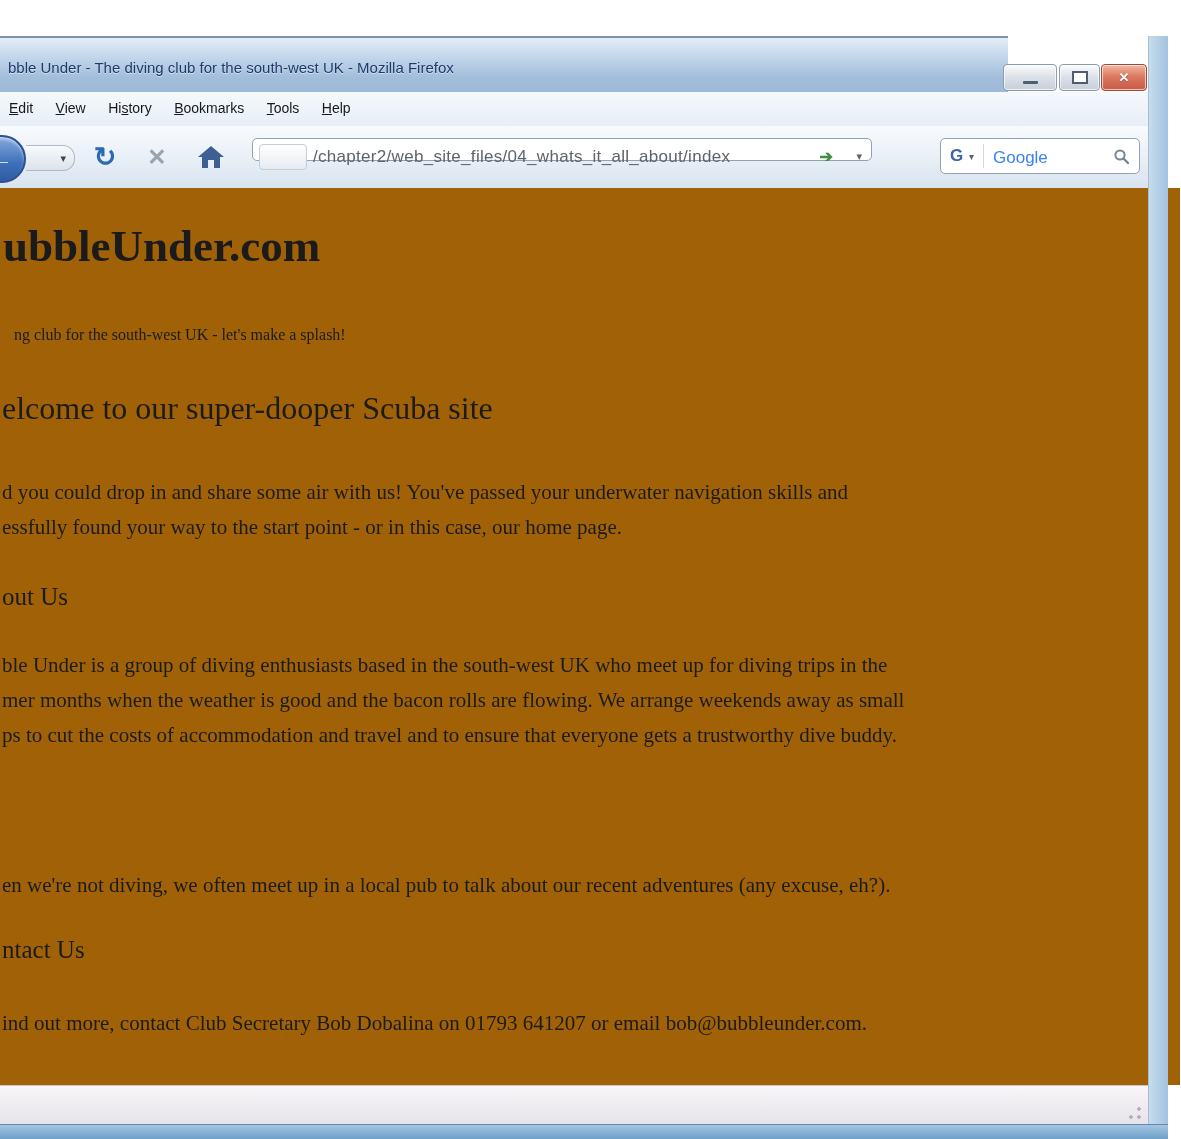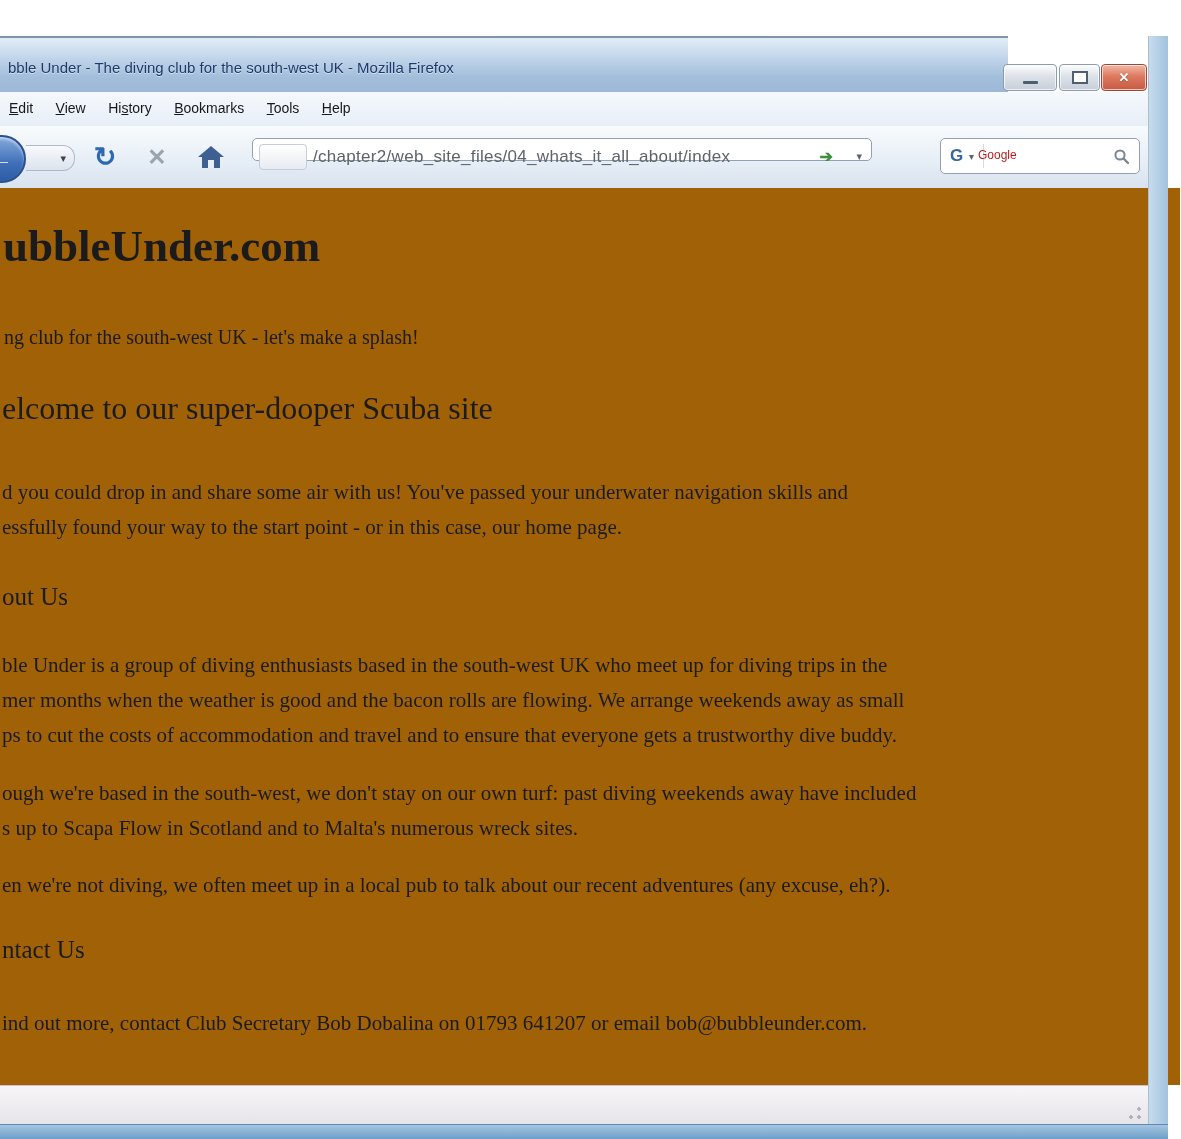--- a/index.html
+++ b/index.html
@@ -81,30 +81,30 @@
   }
   .go-arrow{position:absolute;right:38px;top:8px;font-size:16px;color:#3f8f3f;font-weight:bold;}
   .url-caret{position:absolute;right:9px;top:11px;font-size:11px;color:#5b6470;}
   .search-field{
     position:absolute;left:940px;top:12px;width:200px;height:36px;background:#ffffff;
     border:1px solid #93a2b2;border-radius:5px;box-sizing:border-box;
   }
   .g-logo{position:absolute;left:9px;top:7px;font-size:17px;font-weight:bold;color:#3a66a8;}
   .search-caret{position:absolute;left:28px;top:12px;font-size:10px;color:#5b6470;}
   .search-divider{position:absolute;left:42px;top:5px;width:1px;height:24px;background:#d4dae2;}
-  .search-placeholder{position:absolute;left:37px;top:9px;font-size:12px;color:#b91c1c;}
+  .search-placeholder{position:absolute;left:52px;top:9px;font-size:17px;color:#3b82f6;}
   .search-mag{position:absolute;right:9px;top:9px;}
   
   .content{
     position:absolute;left:0;top:188px;width:1180px;height:897px;background:#a16207;
     color:#1b1b1b;
   }
   .txt{position:absolute;white-space:pre;font-family:"Liberation Serif",serif;}
   .h1{left:3px;top:32px;font-size:45px;font-weight:bold;}
-  .tagline{left:4px;top:138px;font-size:20px;}
+  .tagline{left:14px;top:138px;font-size:16px;}
   .h2{left:2px;top:202px;font-size:32px;font-weight:normal;}
   .para{left:2px;font-size:21px;line-height:35px;}
   .p-intro{top:287px;}
   .h3{left:2px;font-size:25px;font-weight:normal;}
   .h3-about{top:395px;}
   .p-about{top:460px;}
   .p-travel{top:588px;}
   .p-pub{top:680px;}
   .h3-contact{top:748px;}
   .p-contact{top:818px;}
@@ -202,22 +202,20 @@
 <div class="content">
   <div class="txt h1">ubbleUnder.com</div>
   <div class="txt tagline">ng club for the south-west UK - let's make a splash!</div>
   <div class="txt h2">elcome to our super-dooper Scuba site</div>
   <div class="txt para p-intro">d you could drop in and share some air with us! You've passed your underwater navigation skills and
 essfully found your way to the start point - or in this case, our home page.</div>
   <div class="txt h3 h3-about">out Us</div>
   <div class="txt para p-about">ble Under is a group of diving enthusiasts based in the south-west UK who meet up for diving trips in the
 mer months when the weather is good and the bacon rolls are flowing. We arrange weekends away as small
 ps to cut the costs of accommodation and travel and to ensure that everyone gets a trustworthy dive buddy.</div>
-  <div class="txt para p-travel">ough we're based in the south-west, we don't stay on our own turf: past diving weekends away have included
-s up to Scapa Flow in Scotland and to Malta's numerous wreck sites.</div>
   <div class="txt para p-pub">en we're not diving, we often meet up in a local pub to talk about our recent adventures (any excuse, eh?).</div>
   <div class="txt h3 h3-contact">ntact Us</div>
   <div class="txt para p-contact">ind out more, contact Club Secretary Bob Dobalina on 01793 641207 or email bob@bubbleunder.com.</div>
 </div>
 
 <div class="statusbar">
   <div class="resize-grip"></div>
 </div>
 <div class="right-frame"></div>
 <div class="bottom-frame"></div>

